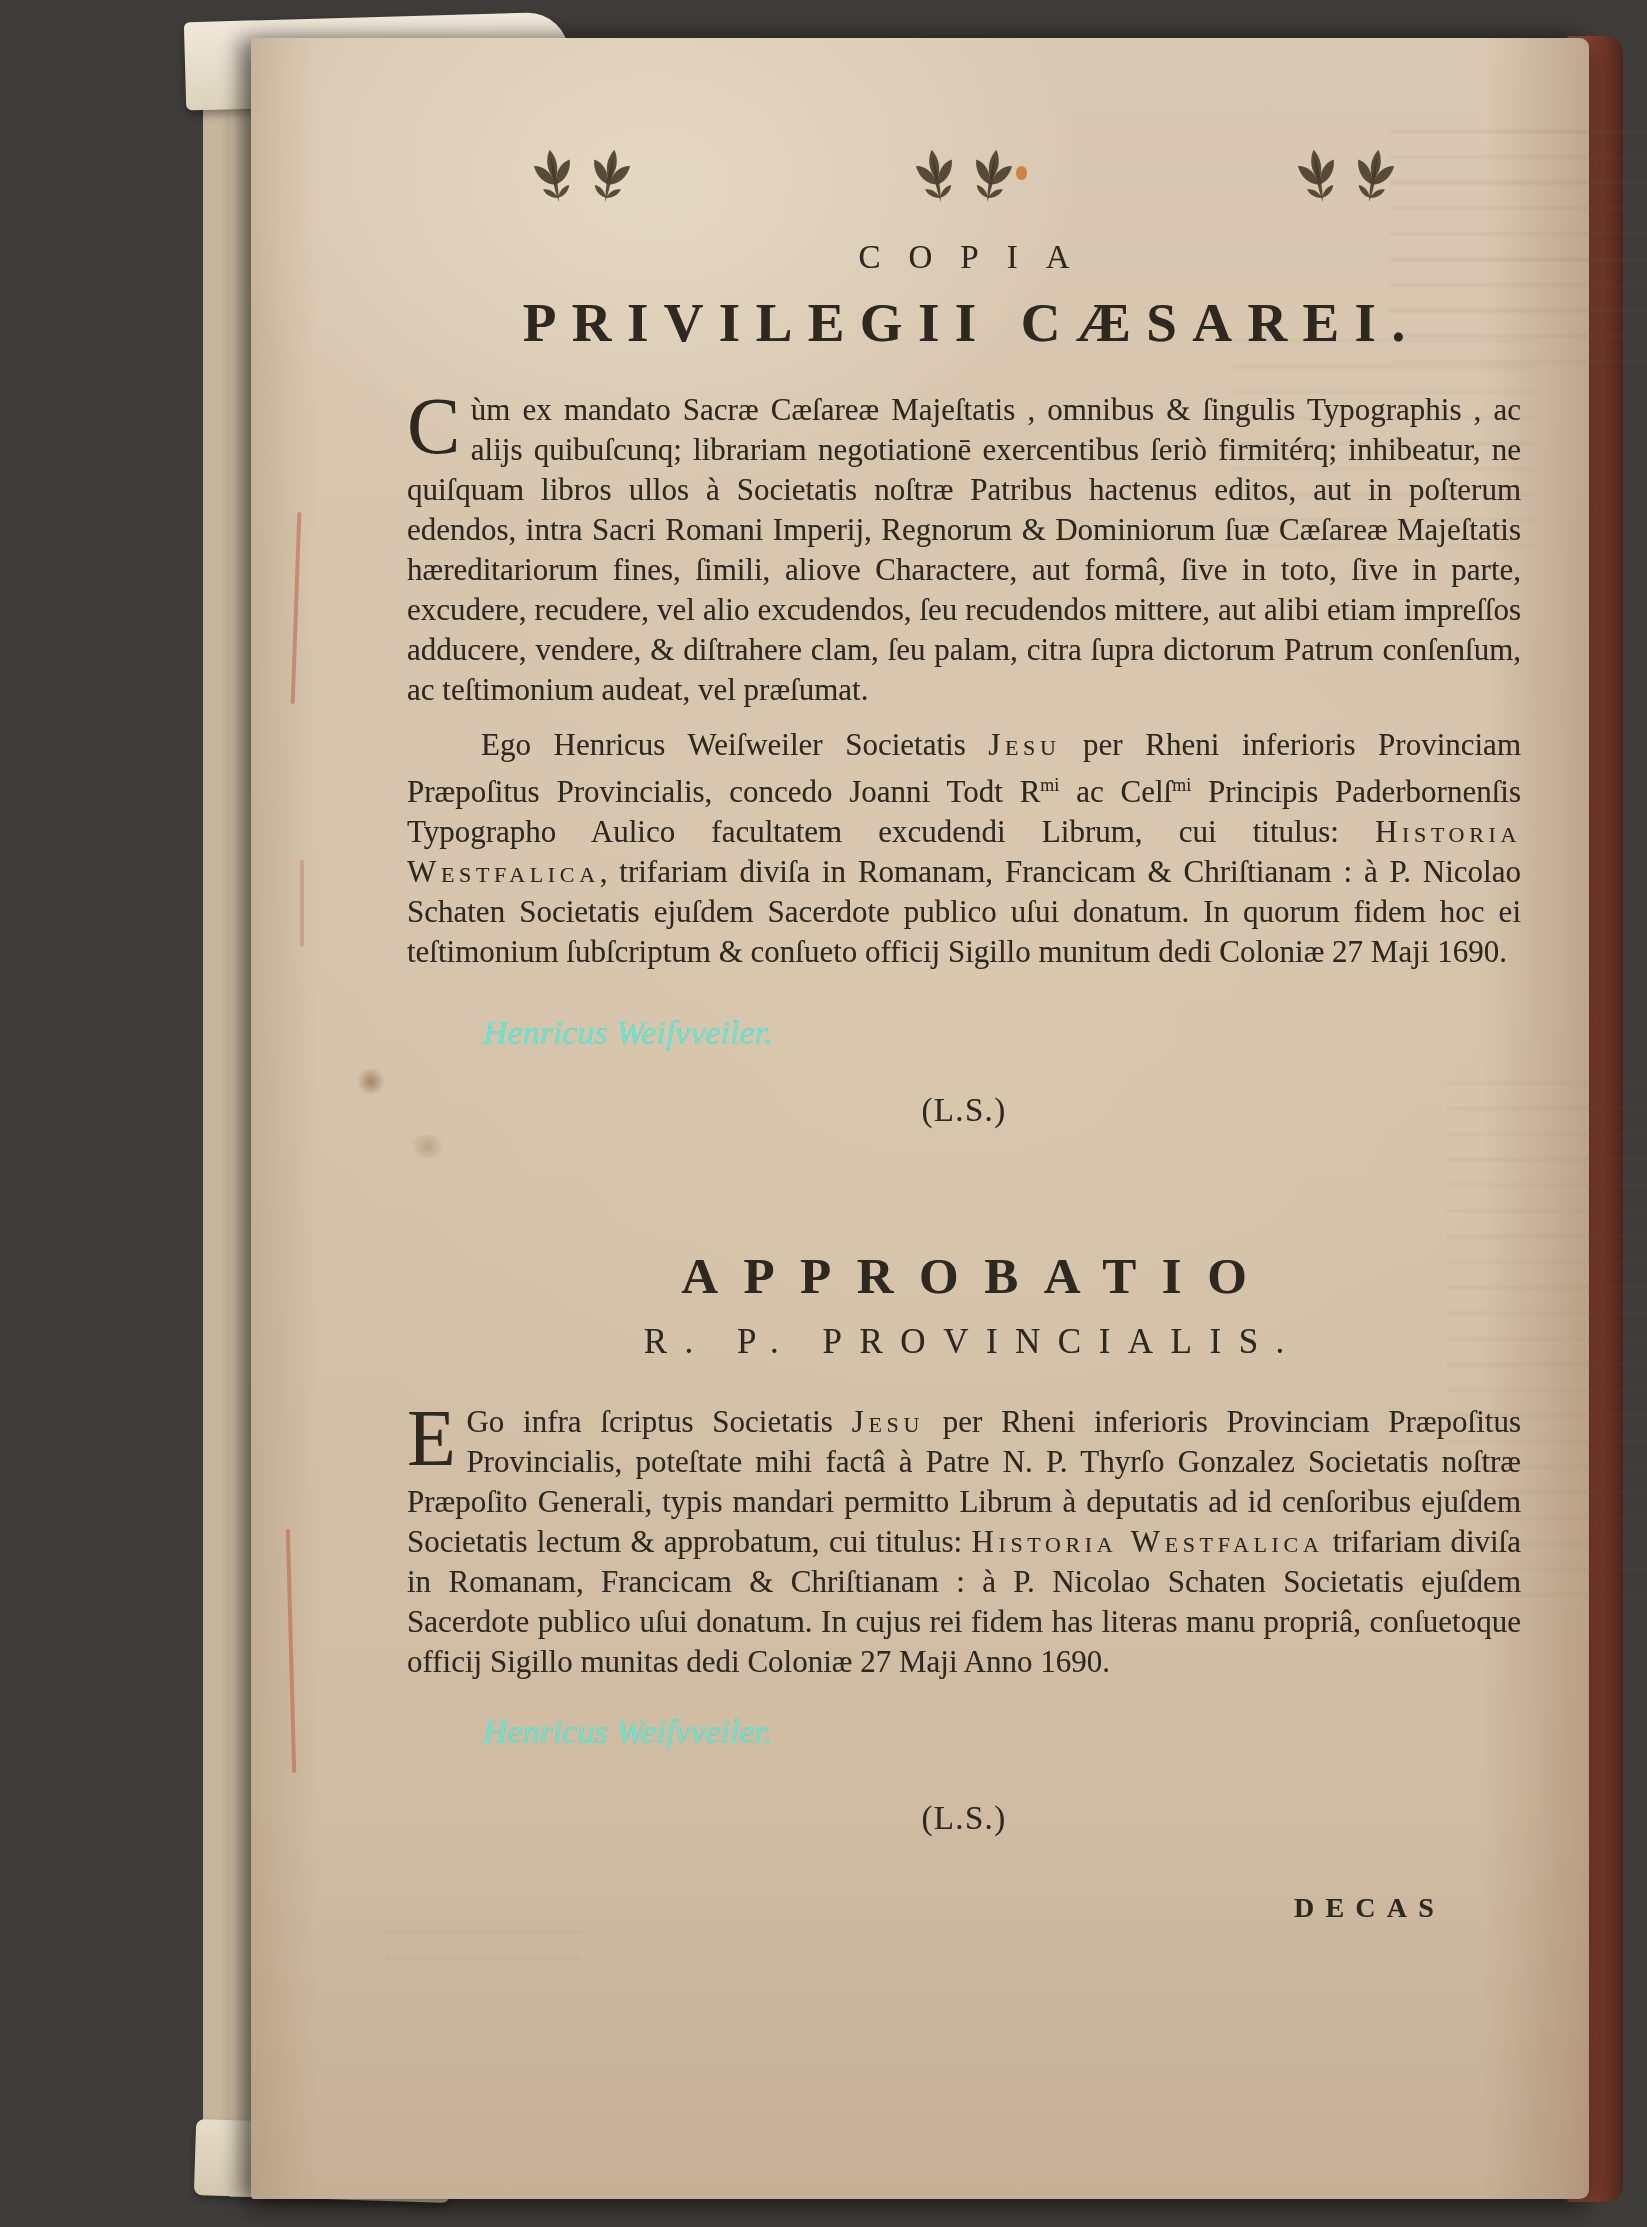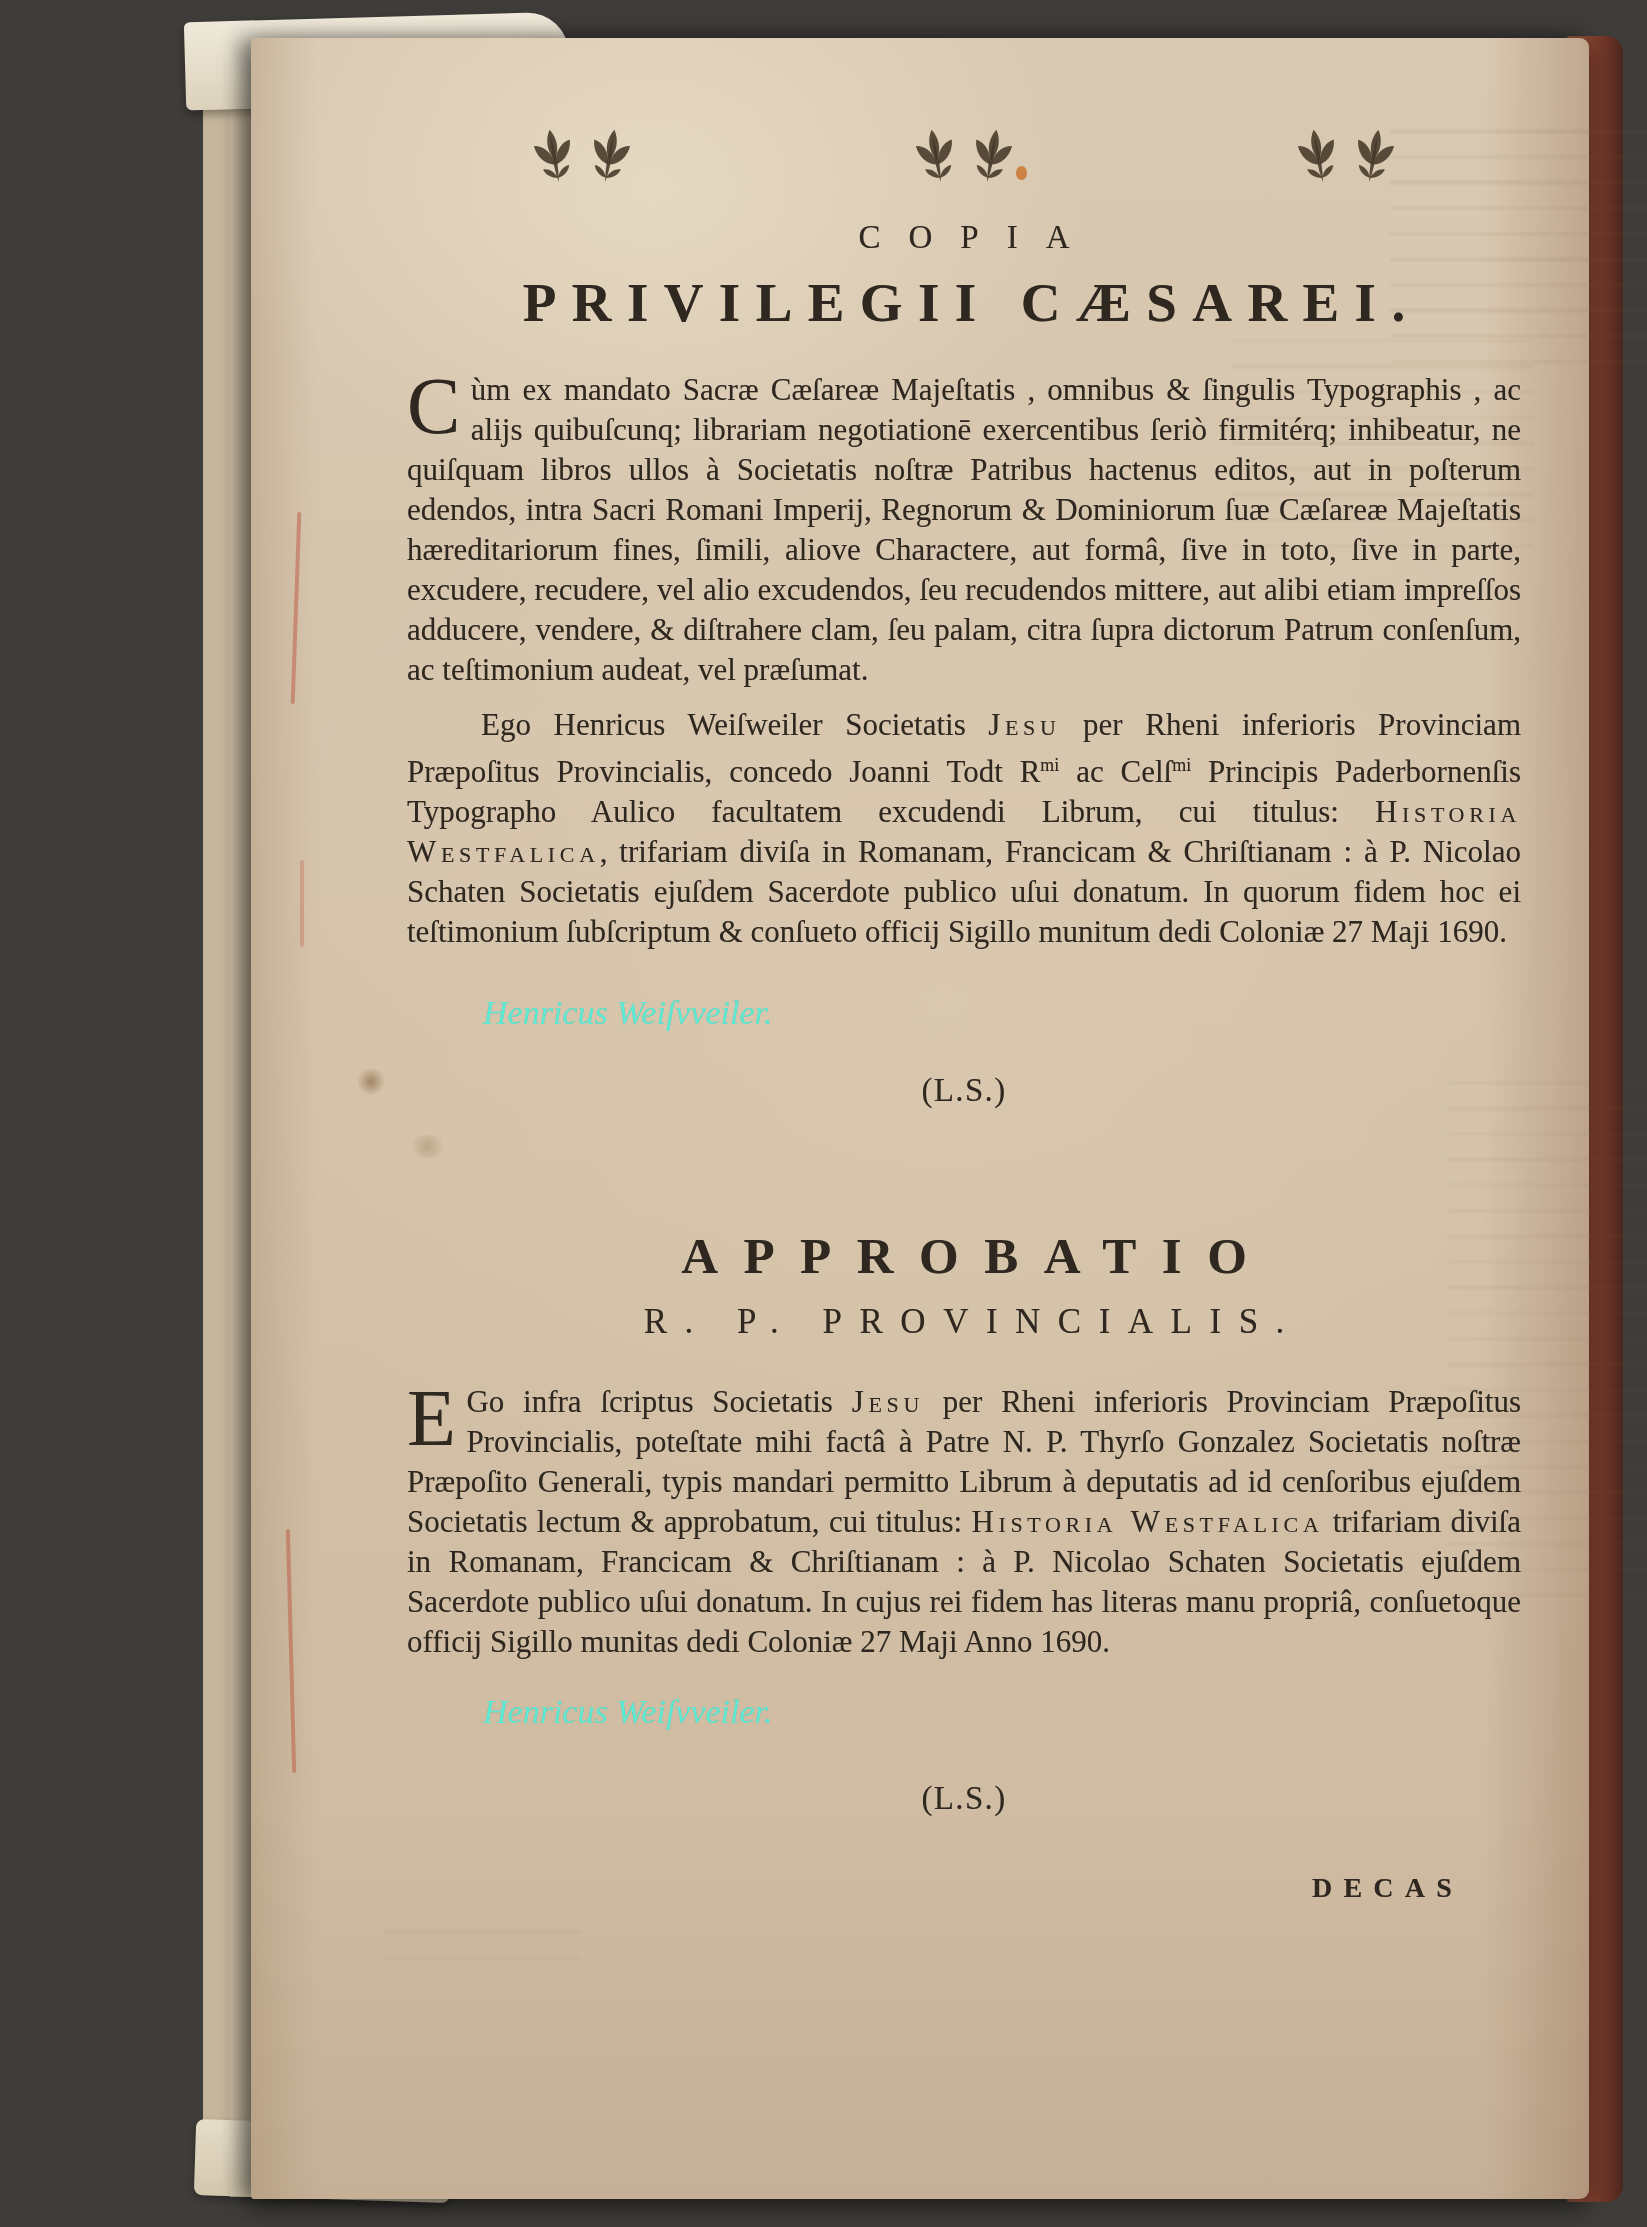--- a/index.html
+++ b/index.html
@@ -71,21 +71,21 @@
              background: radial-gradient(circle, rgba(140,110,70,.35), rgba(140,110,70,0) 70%); }
   .fleck   { left: 1016px; top: 166px; width: 10.5px; height: 14px;
              background: #c9772f; opacity: .85; }
   .red-mark { position: absolute; width: 4.1px; background: rgba(186,62,40,.4); border-radius: 2.3px; }
   .rm1 { left: 294px; top: 512px;  height: 192px; transform: rotate(2deg); }
   .rm2 { left: 289px; top: 1529px; height: 244px; transform: rotate(-1.5deg); }
   .rm3 { left: 300px; top: 860px; height: 87px; opacity: .6; }
 
   
   .text-block {
-    position: absolute; left: 407px; top: 126px; width: 1114px;
+    position: absolute; left: 407px; top: 146px; width: 1114px;
     color: #2f2820;
     text-shadow: 0 0 0.6px rgba(47,40,32,.35);
   }
   .ornament-row {
     display: flex; justify-content: space-between;
     padding: 0 122px; height: 60px;
   }
   .ornament-cluster { display: flex; gap: 5.8px; }
   .sprig { width: 50px; height: 58px; }
   .sprig.mirror { transform: scaleX(-1) rotate(-10deg); }
@@ -125,21 +125,21 @@
     margin: 118px 0 0; text-align: center;
     font-size: 51px; font-weight: bold;
     letter-spacing: .5em; text-indent: .5em;
   }
   .h-prov {
     margin: 17px 0 0; text-align: center;
     font-size: 35px; font-weight: normal;
     letter-spacing: .5em; text-indent: .5em;
   }
   .catchword {
-    margin: 55px 58px 0 0; text-align: right;
+    margin: 55px 76px 0 0; text-align: right;
     font-size: 28px; font-weight: bold; letter-spacing: .4em;
   }
 </style>
 </head>
 <body>
 
 <svg width="0" height="0" style="position:absolute">
   <defs>
     <g id="sprig-shape" fill="#453828" fill-opacity="0.88">
       <path d="M30 68 C27 52 27 34 30 12 C33 34 33 52 30 68 Z"></path>

